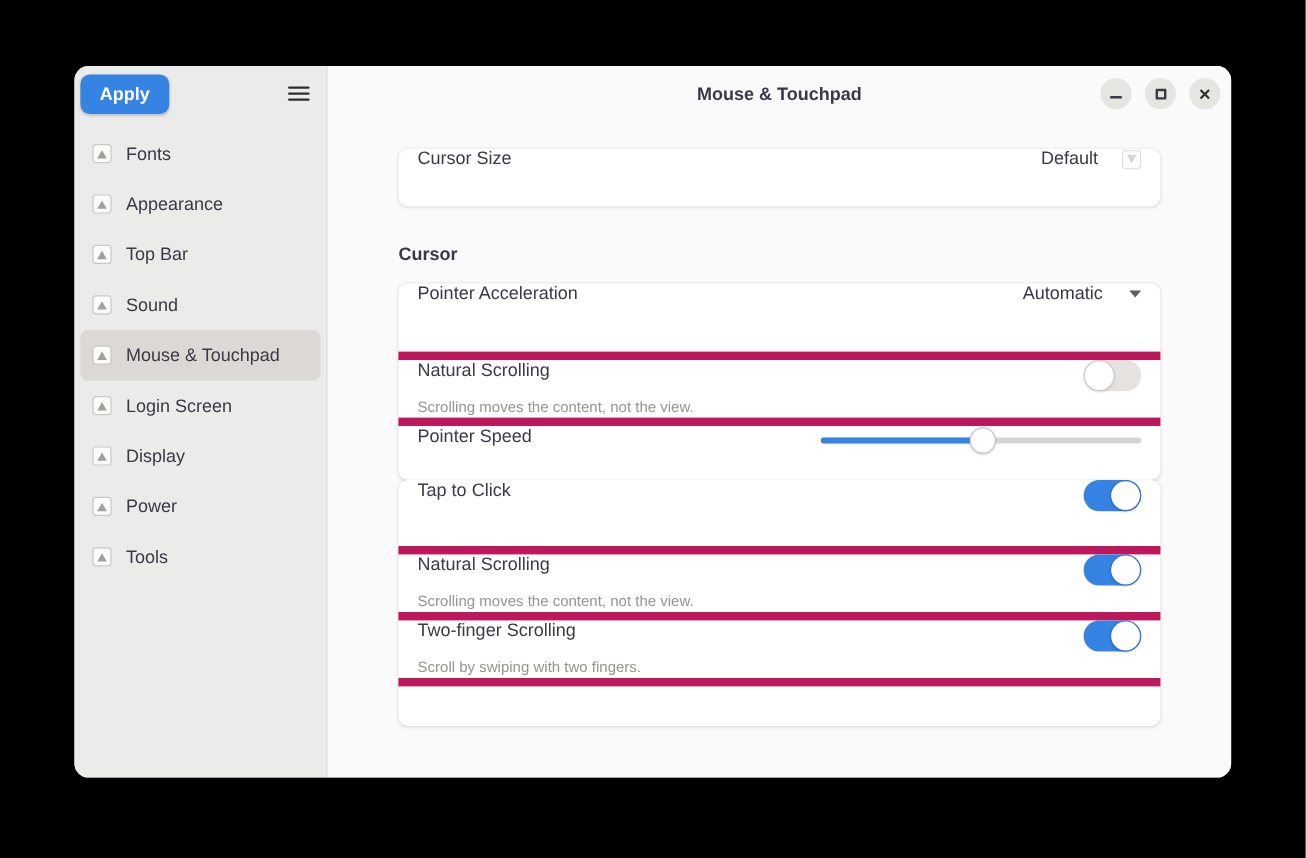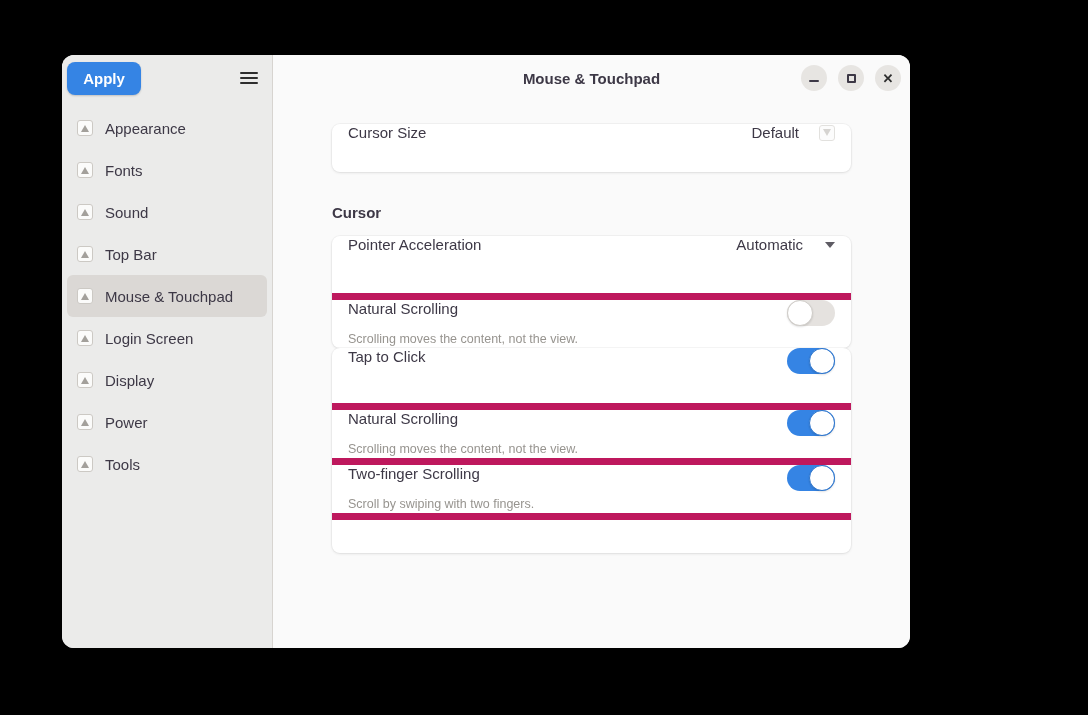--- a/index.html
+++ b/index.html
@@ -3,21 +3,21 @@
 <meta charset="utf-8">
 <style>
   * { box-sizing: border-box; }
   html,body { margin:0; padding:0; }
   body {
     width:1088px; height:715px; background:#000; overflow:hidden;
     position:relative; font-family:"Liberation Sans", sans-serif;
     -webkit-font-smoothing: antialiased;
   }
   .window {
-    position:absolute; left:62px; top:55px; width:848px; height:593px;
+    position:absolute; left:62px; top:55px; width:964px; height:593px;
     border-radius:12px; overflow:hidden; display:flex; background:#fafafa;
     box-shadow:0 14px 44px rgba(0,0,0,.65);
   }
   
   .sidebar {
     width:211px; min-width:211px; background:#ebebea;
     border-right:1px solid #d7d4d0; display:flex; flex-direction:column;
   }
   .sidebar-header {
     height:46px; flex:none; display:flex; align-items:center;
@@ -121,33 +121,33 @@
       <button class="apply-btn">Apply</button>
       <div class="hamburger">
           <span></span>
           <span></span>
           <span></span>
         </div>
     </div>
     <nav class="nav">
       <div class="nav-item">
         <span class="ph-icon"></span>
+        <span>Fonts</span>
+      </div>
+      <div class="nav-item">
+        <span class="ph-icon"></span>
         <span>Appearance</span>
       </div>
       <div class="nav-item">
         <span class="ph-icon"></span>
-        <span>Fonts</span>
+        <span>Top Bar</span>
       </div>
       <div class="nav-item">
         <span class="ph-icon"></span>
         <span>Sound</span>
-      </div>
-      <div class="nav-item">
-        <span class="ph-icon"></span>
-        <span>Top Bar</span>
       </div>
       <div class="nav-item on">
         <span class="ph-icon"></span>
         <span>Mouse &amp; Touchpad</span>
       </div>
       <div class="nav-item">
         <span class="ph-icon"></span>
         <span>Login Screen</span>
       </div>
       <div class="nav-item">
@@ -204,20 +204,28 @@
         </div>
         <div class="row">
           <div class="left">
             <div class="row-label">Natural Scrolling</div>
             <div class="row-sub">Scrolling moves the content, not the view.</div>
           </div>
           <div class="toggle">
               <span class="knob"></span>
             </div>
         </div>
+        <div class="row row-speed">
+          <div class="left"><span class="row-label">Pointer Speed</span></div>
+          <div class="slider" style="--p: 50.5%;">
+            <span class="track"></span>
+            <span class="fill"></span>
+            <span class="knob"></span>
+          </div>
+        </div>
       </div>
 
       <div class="card">
         <div class="row">
           <div class="left"><span class="row-label">Tap to Click</span></div>
           <div class="toggle on">
               <span class="knob"></span>
             </div>
         </div>
         <div class="row">

